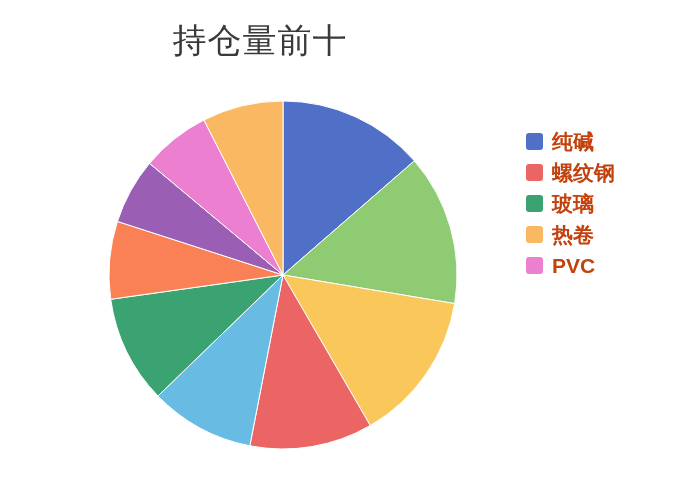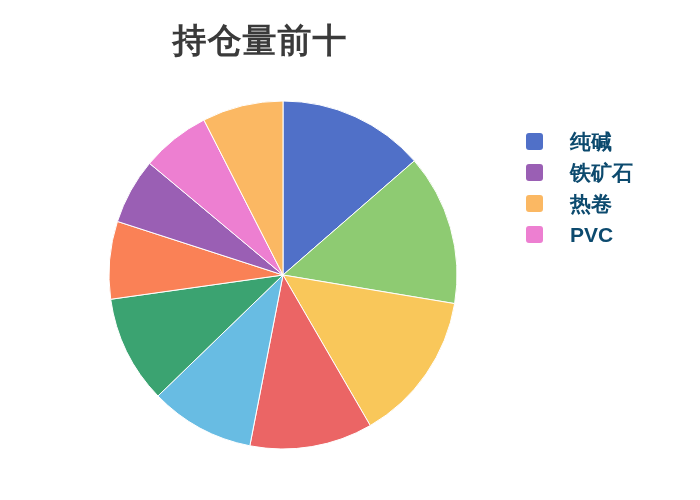--- a/index.html
+++ b/index.html
@@ -19,21 +19,21 @@
     width: 700px;
     height: 500px;
   }
   #chart-title {
     position: absolute;
     left: 0;
     top: 18px;
     width: 520px;
     text-align: center;
     font-size: 34px;
-    font-weight: bold;
+    font-weight: normal;
     color: #3a3a3a;
     letter-spacing: 1px;
     line-height: 44px;
     white-space: nowrap;
   }
   #pie-area {
     position: absolute;
     left: 108px;
     top: 100px;
     width: 350px;
@@ -55,24 +55,24 @@
     align-items: center;
     height: 31px;
   }
   .legend-swatch {
     width: 17px;
     height: 17px;
     border-radius: 3px;
     flex: 0 0 auto;
   }
   .legend-label {
-    margin-left: 27px;
+    margin-left: 9px;
     font-size: 21px;
     font-weight: bold;
-    color: #0c4a6e;
+    color: #c2410c;
     white-space: nowrap;
     line-height: 23px;
   }
 </style>
 </head>
 <body>
 
 <div id="chart-root">
 
   <div id="chart-title">持仓量前十</div>
@@ -91,22 +91,26 @@
         <path d="M 175 175 L 95.93 20.00 A 174 174 0 0 1 175.00 1.00 Z" fill="#fbb863" stroke="#ffffff" stroke-width="1"></path>
       </svg>
   </div>
 
   <div id="legend">
       <div class="legend-item">
         <span class="legend-swatch" style="background: rgb(80, 112, 200);"></span>
         <span class="legend-label">纯碱</span>
       </div>
       <div class="legend-item">
-        <span class="legend-swatch" style="background: rgb(154, 95, 180);"></span>
-        <span class="legend-label">铁矿石</span>
+        <span class="legend-swatch" style="background: rgb(235, 101, 101);"></span>
+        <span class="legend-label">螺纹钢</span>
+      </div>
+      <div class="legend-item">
+        <span class="legend-swatch" style="background: rgb(59, 163, 113);"></span>
+        <span class="legend-label">玻璃</span>
       </div>
       <div class="legend-item">
         <span class="legend-swatch" style="background: rgb(251, 184, 99);"></span>
         <span class="legend-label">热卷</span>
       </div>
       <div class="legend-item">
         <span class="legend-swatch" style="background: rgb(237, 127, 209);"></span>
         <span class="legend-label">PVC</span>
       </div>
     </div>

